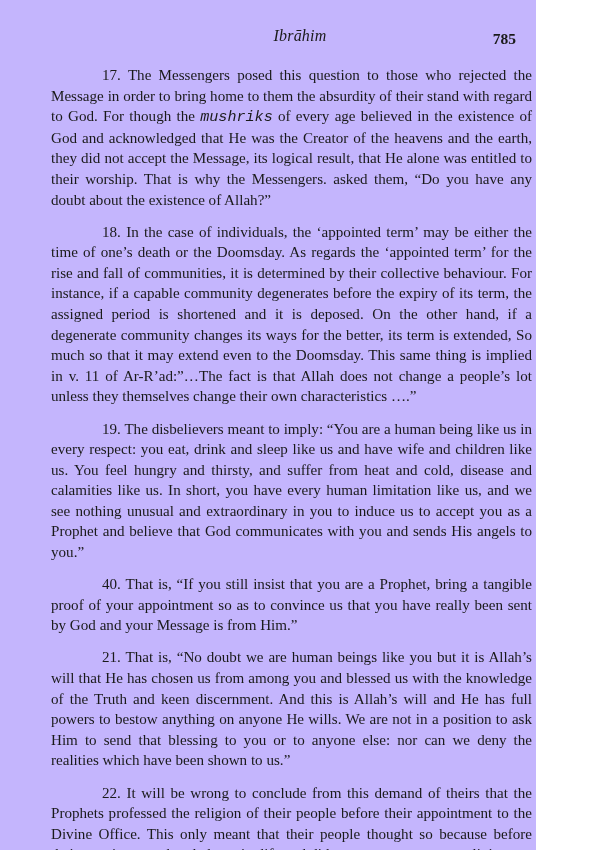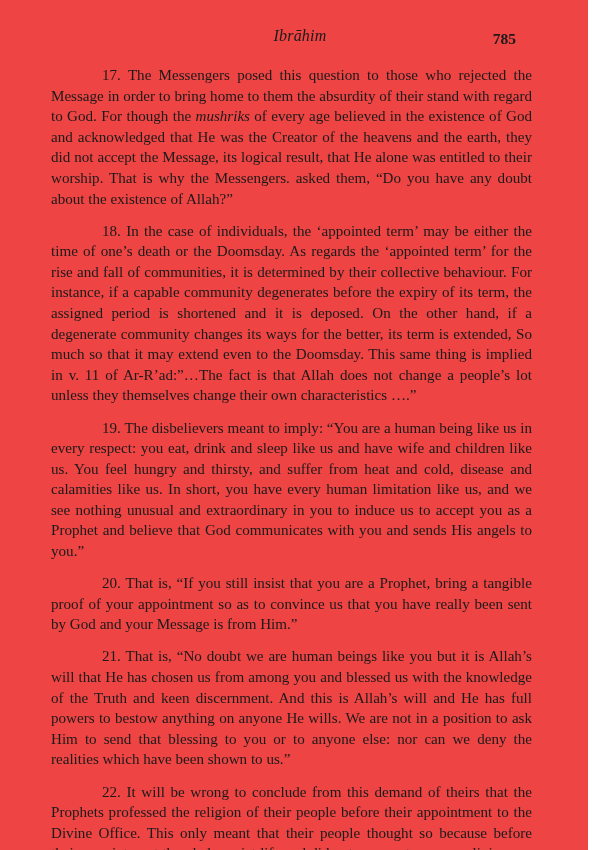--- a/index.html
+++ b/index.html
@@ -11,22 +11,22 @@
     width: 600px;
     height: 850px;
     overflow: hidden;
     position: relative;
     font-family: "Liberation Serif", "DejaVu Serif", serif;
     color: #1a1a1a;
   }
   .page {
     position: absolute;
     left: 0; top: 0;
-    width: 588px; height: 850px;
-    background: #ef4444;
+    width: 536px; height: 850px;
+    background: #c4b5fd;
   }
   .running-head {
     position: absolute;
     top: 27px;
     left: 0;
     width: 600px;
     height: 22px;
   }
   .running-title {
     position: absolute;
@@ -57,33 +57,34 @@
     margin: 0 0 11.5px 0;
     text-align: justify;
     text-indent: 51px;
     hyphens: none;
   }
   .note .num {
     font-style: normal;
   }
   .note em {
     font-style: italic;
+    font-family: Liberation Mono, monospace;
   }
 </style>
 </head>
 <body>
 
 <div class="page">
   <div class="running-head">
     <span class="running-title">Ibrāhim</span>
     <span class="page-number">785</span>
   </div>
 
   <div class="body-text" id="body-text">
 
   <p class="note"><span class="num">17.</span> <span>The Messengers posed this question to those who rejected the Message in order to bring home to them the absurdity of their stand with regard to God. For though the </span><em>mushriks</em><span> of every age believed in the existence of God and acknowledged that He was the Creator of the heavens and the earth, they did not accept the Message, its logical result, that He alone was entitled to their worship. That is why the Messengers. asked them, “Do you have any doubt about the existence of Allah?”</span></p>
       <p class="note"><span class="num">18.</span> <span>In the case of individuals, the ‘appointed term’ may be either the time of one’s death or the Doomsday. As regards the ‘appointed term’ for the rise and fall of communities, it is determined by their collective behaviour. For instance, if a capable community degenerates before the expiry of its term, the assigned period is shortened and it is deposed. On the other hand, if a degenerate community changes its ways for the better, its term is extended, So much so that it may extend even to the Doomsday. This same thing is implied in v. 11 of Ar-R’ad:”…The fact is that Allah does not change a people’s lot unless they themselves change their own characteristics ….”</span></p>
       <p class="note"><span class="num">19.</span> <span>The disbelievers meant to imply: “You are a human being like us in every respect: you eat, drink and sleep like us and have wife and children like us. You feel hungry and thirsty, and suffer from heat and cold, disease and calamities like us. In short, you have every human limitation like us, and we see nothing unusual and extraordinary in you to induce us to accept you as a Prophet and believe that God communicates with you and sends His angels to you.”</span></p>
-      <p class="note"><span class="num">20.</span> <span>That is, “If you still insist that you are a Prophet, bring a tangible proof of your appointment so as to convince us that you have really been sent by God and your Message is from Him.”</span></p>
+      <p class="note"><span class="num">40.</span> <span>That is, “If you still insist that you are a Prophet, bring a tangible proof of your appointment so as to convince us that you have really been sent by God and your Message is from Him.”</span></p>
       <p class="note"><span class="num">21.</span> <span>That is, “No doubt we are human beings like you but it is Allah’s will that He has chosen us from among you and blessed us with the knowledge of the Truth and keen discernment. And this is Allah’s will and He has full powers to bestow anything on anyone He wills. We are not in a position to ask Him to send that blessing to you or to anyone else: nor can we deny the realities which have been shown to us.”</span></p>
       <p class="note"><span class="num">22.</span> <span>It will be wrong to conclude from this demand of theirs that the Prophets professed the religion of their people before their appointment to the Divine Office. This only meant that their people thought so because before their appointment they led a quiet life and did not propagate a new religion nor refuted the religion in vogue at that time. That is why their people were under the wrong impression that the Prophets also professed the religion of their forefathers, and, therefore, accused them of apostasy. The fact, however, is that they had never followed the religion of their </span></p>
     </div>
 </div>
 
 </body></html>

